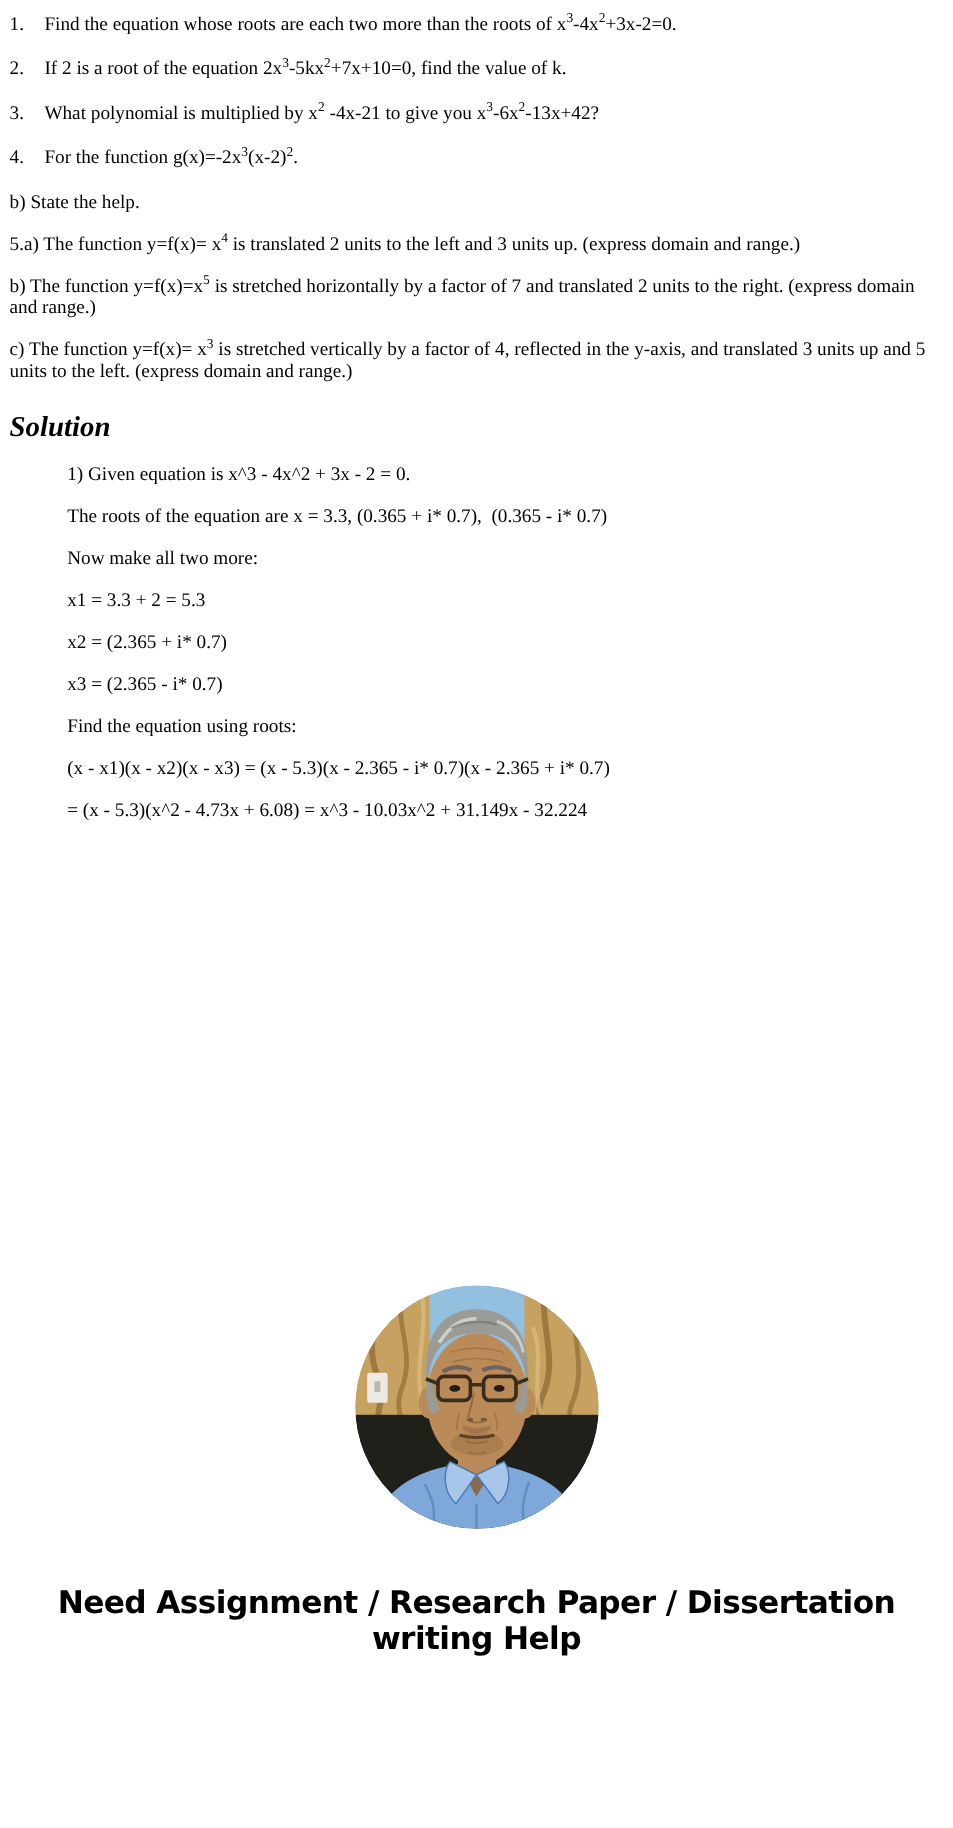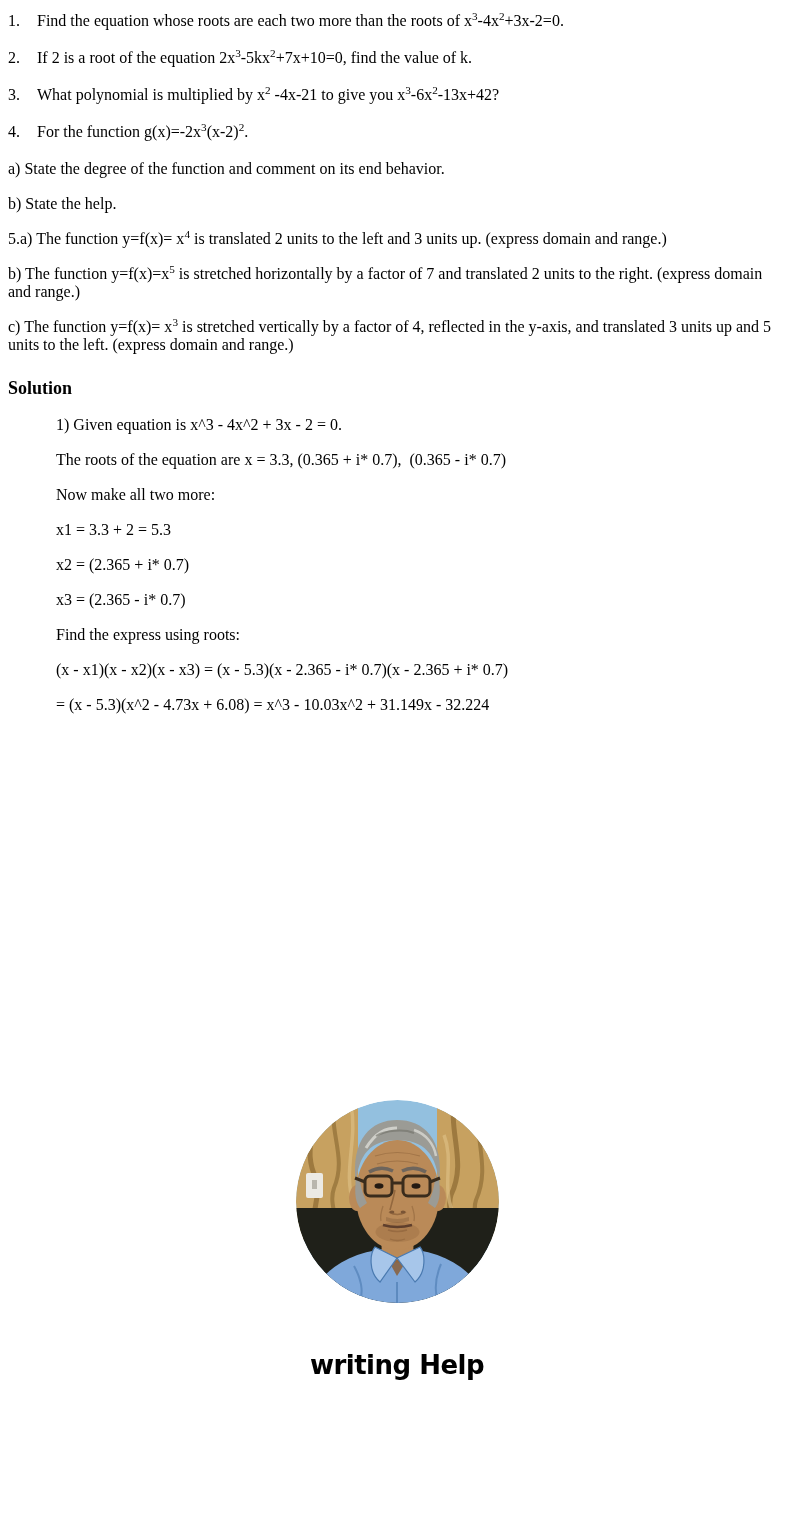--- a/index.html
+++ b/index.html
@@ -14,23 +14,24 @@
   
   .q-row { display: flex; margin: 0 0 19px 0; }
   .q-num { width: 29px; flex: 0 0 29px; }
   .q-text { flex: 1; }
 
   p { margin: 17px 0; }
   sup { font-size: 70%; line-height: 0; }
 
   .solution-heading {
     font-family: "Liberation Serif", serif;
-    font-size: 18px;
+    font-size: 24px;
     font-weight: bold;
     margin: 24px 0 17px 0;
+    font-style: italic;
   }
   .sol-line { white-space: pre-wrap; margin-left: 48px; }
 
   
   .avatar-wrap {
     width: 203px; height: 203px;
     margin: 386px auto 0 auto;
     border-radius: 50%;
     overflow: hidden;
   }
@@ -66,34 +67,33 @@
     <div class="q-row">
       <span class="q-num">3.</span>
       <span class="q-text"><span>What polynomial is multiplied by x</span><sup>2</sup><span> -4x-21 to give you x</span><sup>3</sup><span>-6x</span><sup>2</sup><span>-13x+42?</span></span>
     </div>
     <div class="q-row">
       <span class="q-num">4.</span>
       <span class="q-text"><span>For the function g(x)=-2x</span><sup>3</sup><span>(x-2)</span><sup>2</sup><span>.</span></span>
     </div>
   </div>
 
-  <p>a) State the degree of the function and comment on its end behavior.</p>
   <p>b) State the help.</p>
   <p><span>5.a) The function y=f(x)= x</span><sup>4</sup><span> is translated 2 units to the left and 3 units up. (express domain and range.)</span></p>
   <p><span>b) The function y=f(x)=x</span><sup>5</sup><span> is stretched horizontally by a factor of 7 and translated 2 units to the right. (express domain and range.)</span></p>
   <p><span>c) The function y=f(x)= x</span><sup>3</sup><span> is stretched vertically by a factor of 4, reflected in the y-axis, and translated 3 units up and 5 units to the left. (express domain and range.)</span></p>
 
   <div class="solution-heading">Solution</div>
   <p class="sol-line">1) Given equation is x^3 - 4x^2 + 3x - 2 = 0.</p>
   <p class="sol-line">The roots of the equation are x = 3.3, (0.365 + i* 0.7),  (0.365 - i* 0.7)</p>
   <p class="sol-line">Now make all two more:</p>
   <p class="sol-line">x1 = 3.3 + 2 = 5.3</p>
   <p class="sol-line">x2 = (2.365 + i* 0.7)</p>
   <p class="sol-line">x3 = (2.365 - i* 0.7)</p>
-  <p class="sol-line">Find the express using roots:</p>
+  <p class="sol-line">Find the equation using roots:</p>
   <p class="sol-line">(x - x1)(x - x2)(x - x3) = (x - 5.3)(x - 2.365 - i* 0.7)(x - 2.365 + i* 0.7)</p>
   <p class="sol-line">= (x - 5.3)(x^2 - 4.73x + 6.08) = x^3 - 10.03x^2 + 31.149x - 32.224</p>
 
   <div class="avatar-wrap">
     <svg viewBox="0 0 203 203">
       <defs>
         <clipPath id="cir">
             <circle cx="101.5" cy="101.5" r="101.5"></circle>
           </clipPath>
       </defs>
@@ -181,16 +181,17 @@
         <path d="M90,117 Q101,121 113,117 L113,121 Q101,125 90,121 Z" fill="#7a5536" opacity="0.35"></path>
 
         <path d="M87,125 Q101,129 116,125" stroke="#5f3f2c" stroke-width="2.5" fill="none"></path>
         <path d="M92,130 Q101,133 111,130" stroke="#8a5f38" stroke-width="1.5" fill="none" opacity="0.6"></path>
         <path d="M94,139 Q101,142 109,139" stroke="#8a5f38" stroke-width="1.3" fill="none" opacity="0.5"></path>
       </g>
     </svg>
   </div>
 
   <div class="banner">
+    <div>Need Assignment / Research Paper / Dissertation</div>
     <div>writing Help</div>
   </div>
 
 </div>
 
 </body></html>

